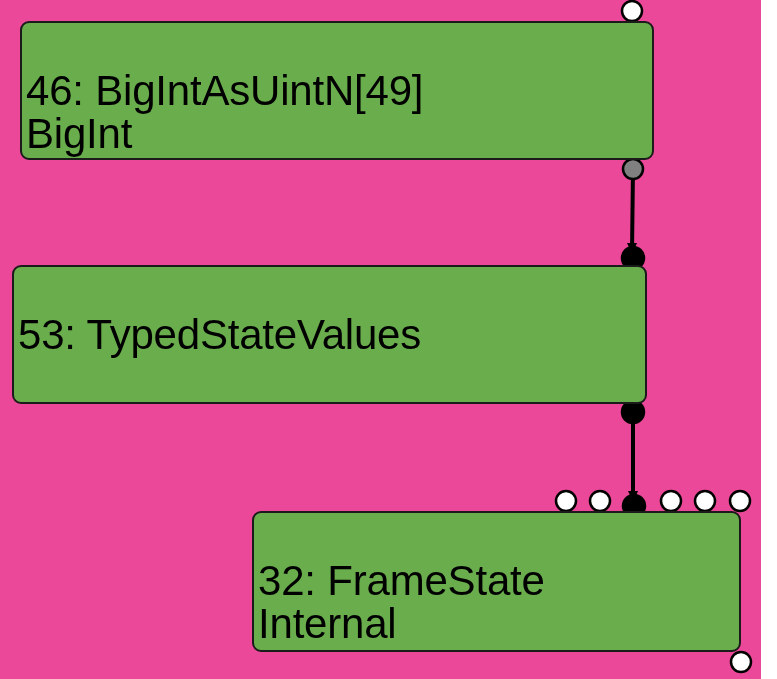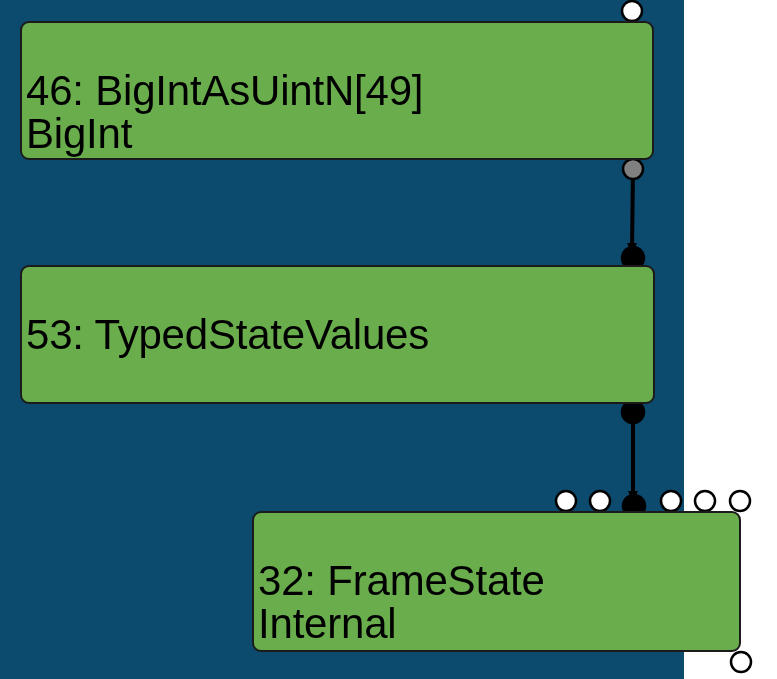--- a/index.html
+++ b/index.html
@@ -8,23 +8,23 @@
     background: #ffffff;
   }
   body {
     width: 777px;
     height: 679px;
     font-family: "Liberation Sans", sans-serif;
     overflow: hidden;
   }
   #graph-canvas {
     position: relative;
-    width: 684px;
+    width: 761px;
     height: 679px;
-    background: #0c4a6e;
+    background: #ec4899;
   }
   #graph-svg {
     position: absolute;
     left: 0;
     top: 0;
     width: 777px;
     height: 679px;
   }
   .node-box {
     position: absolute;
@@ -71,21 +71,21 @@
         <circle cx="740" cy="501" r="10" fill="#ffffff" stroke="#000000" stroke-width="2.5"></circle>
         <circle cx="741" cy="662" r="10" fill="#ffffff" stroke="#000000" stroke-width="2.5"></circle>
       </g>
   </svg>
 
   <div class="node-box" id="node-0" style="left: 20px; top: 21px; width: 634px; height: 139px; background: rgb(106, 173, 76); border-color: rgb(27, 27, 27); color: rgb(0, 0, 0);">
     <span class="node-label">46: BigIntAsUintN[49]
 BigInt</span>
   </div>
 
-  <div class="node-box" id="node-1" style="left: 20px; top: 265px; width: 635px; height: 139px; background: rgb(106, 173, 76); border-color: rgb(27, 27, 27); color: rgb(0, 0, 0);">
+  <div class="node-box" id="node-1" style="left: 12px; top: 265px; width: 635px; height: 139px; background: rgb(106, 173, 76); border-color: rgb(27, 27, 27); color: rgb(0, 0, 0);">
     <span class="node-label">53: TypedStateValues</span>
   </div>
 
   <div class="node-box" id="node-2" style="left: 252px; top: 511px; width: 489px; height: 141px; background: rgb(106, 173, 76); border-color: rgb(27, 27, 27); color: rgb(0, 0, 0);">
     <span class="node-label">32: FrameState
 Internal</span>
   </div>
 
 </div>
 

